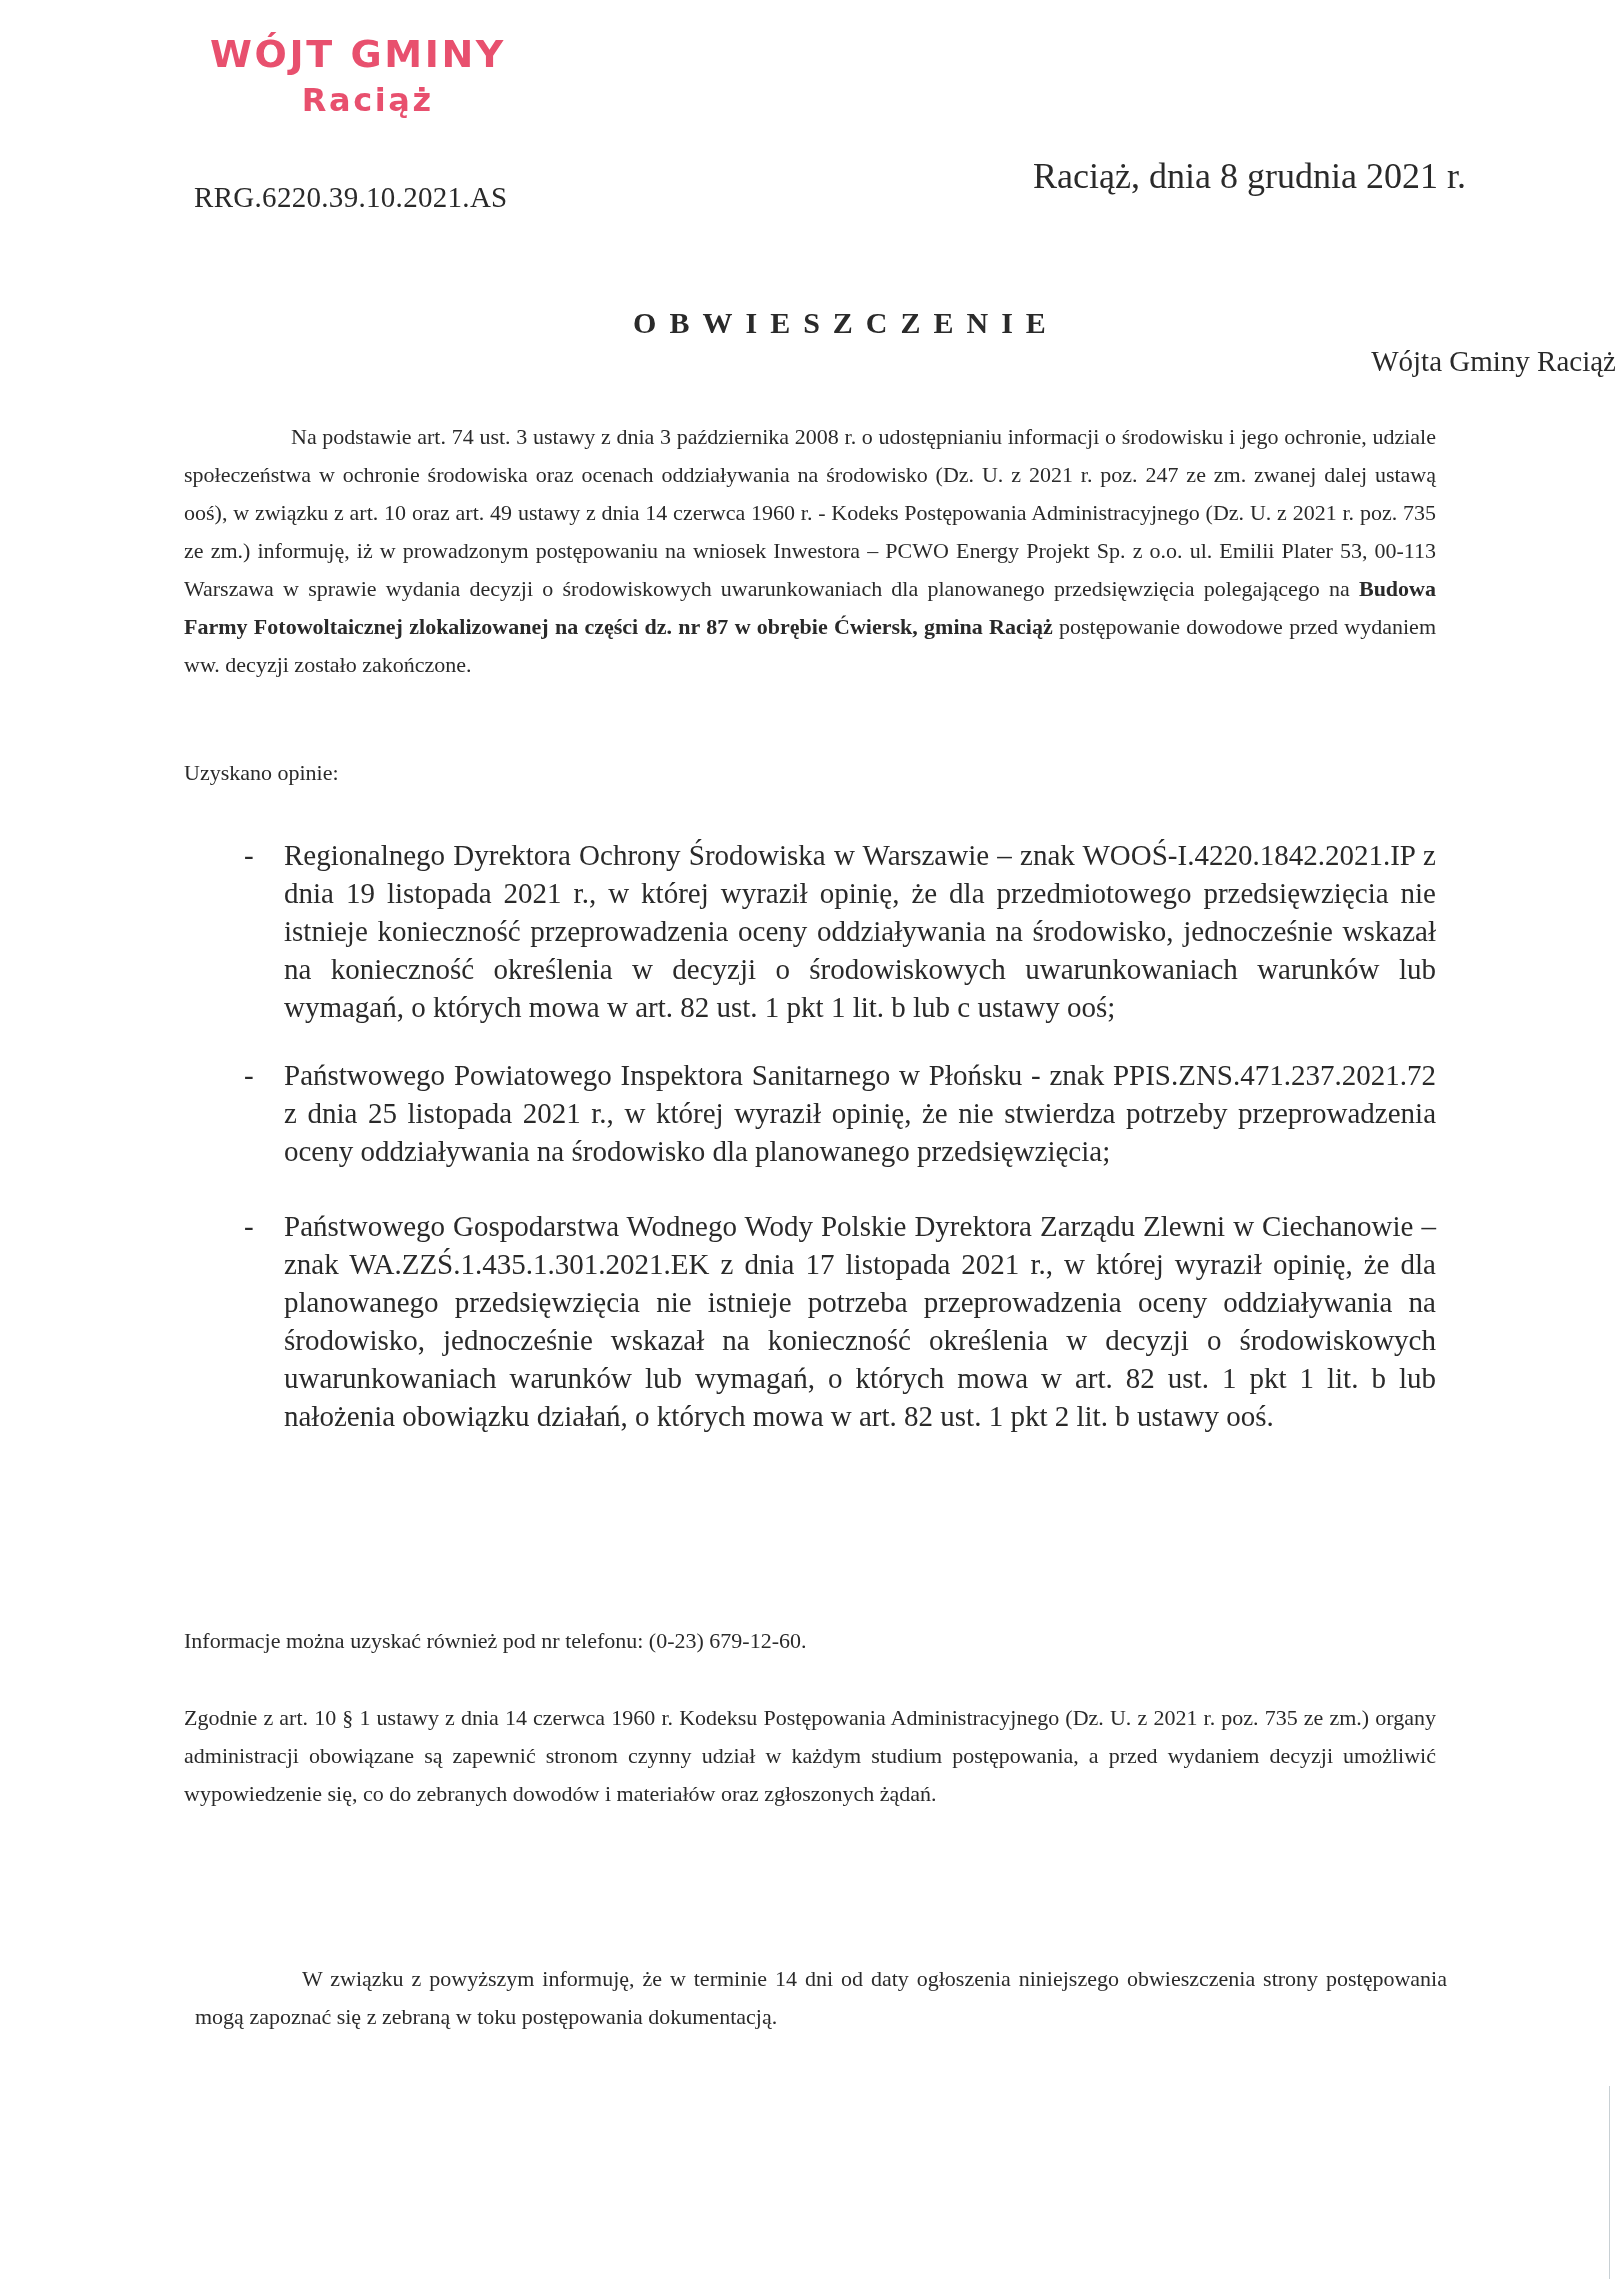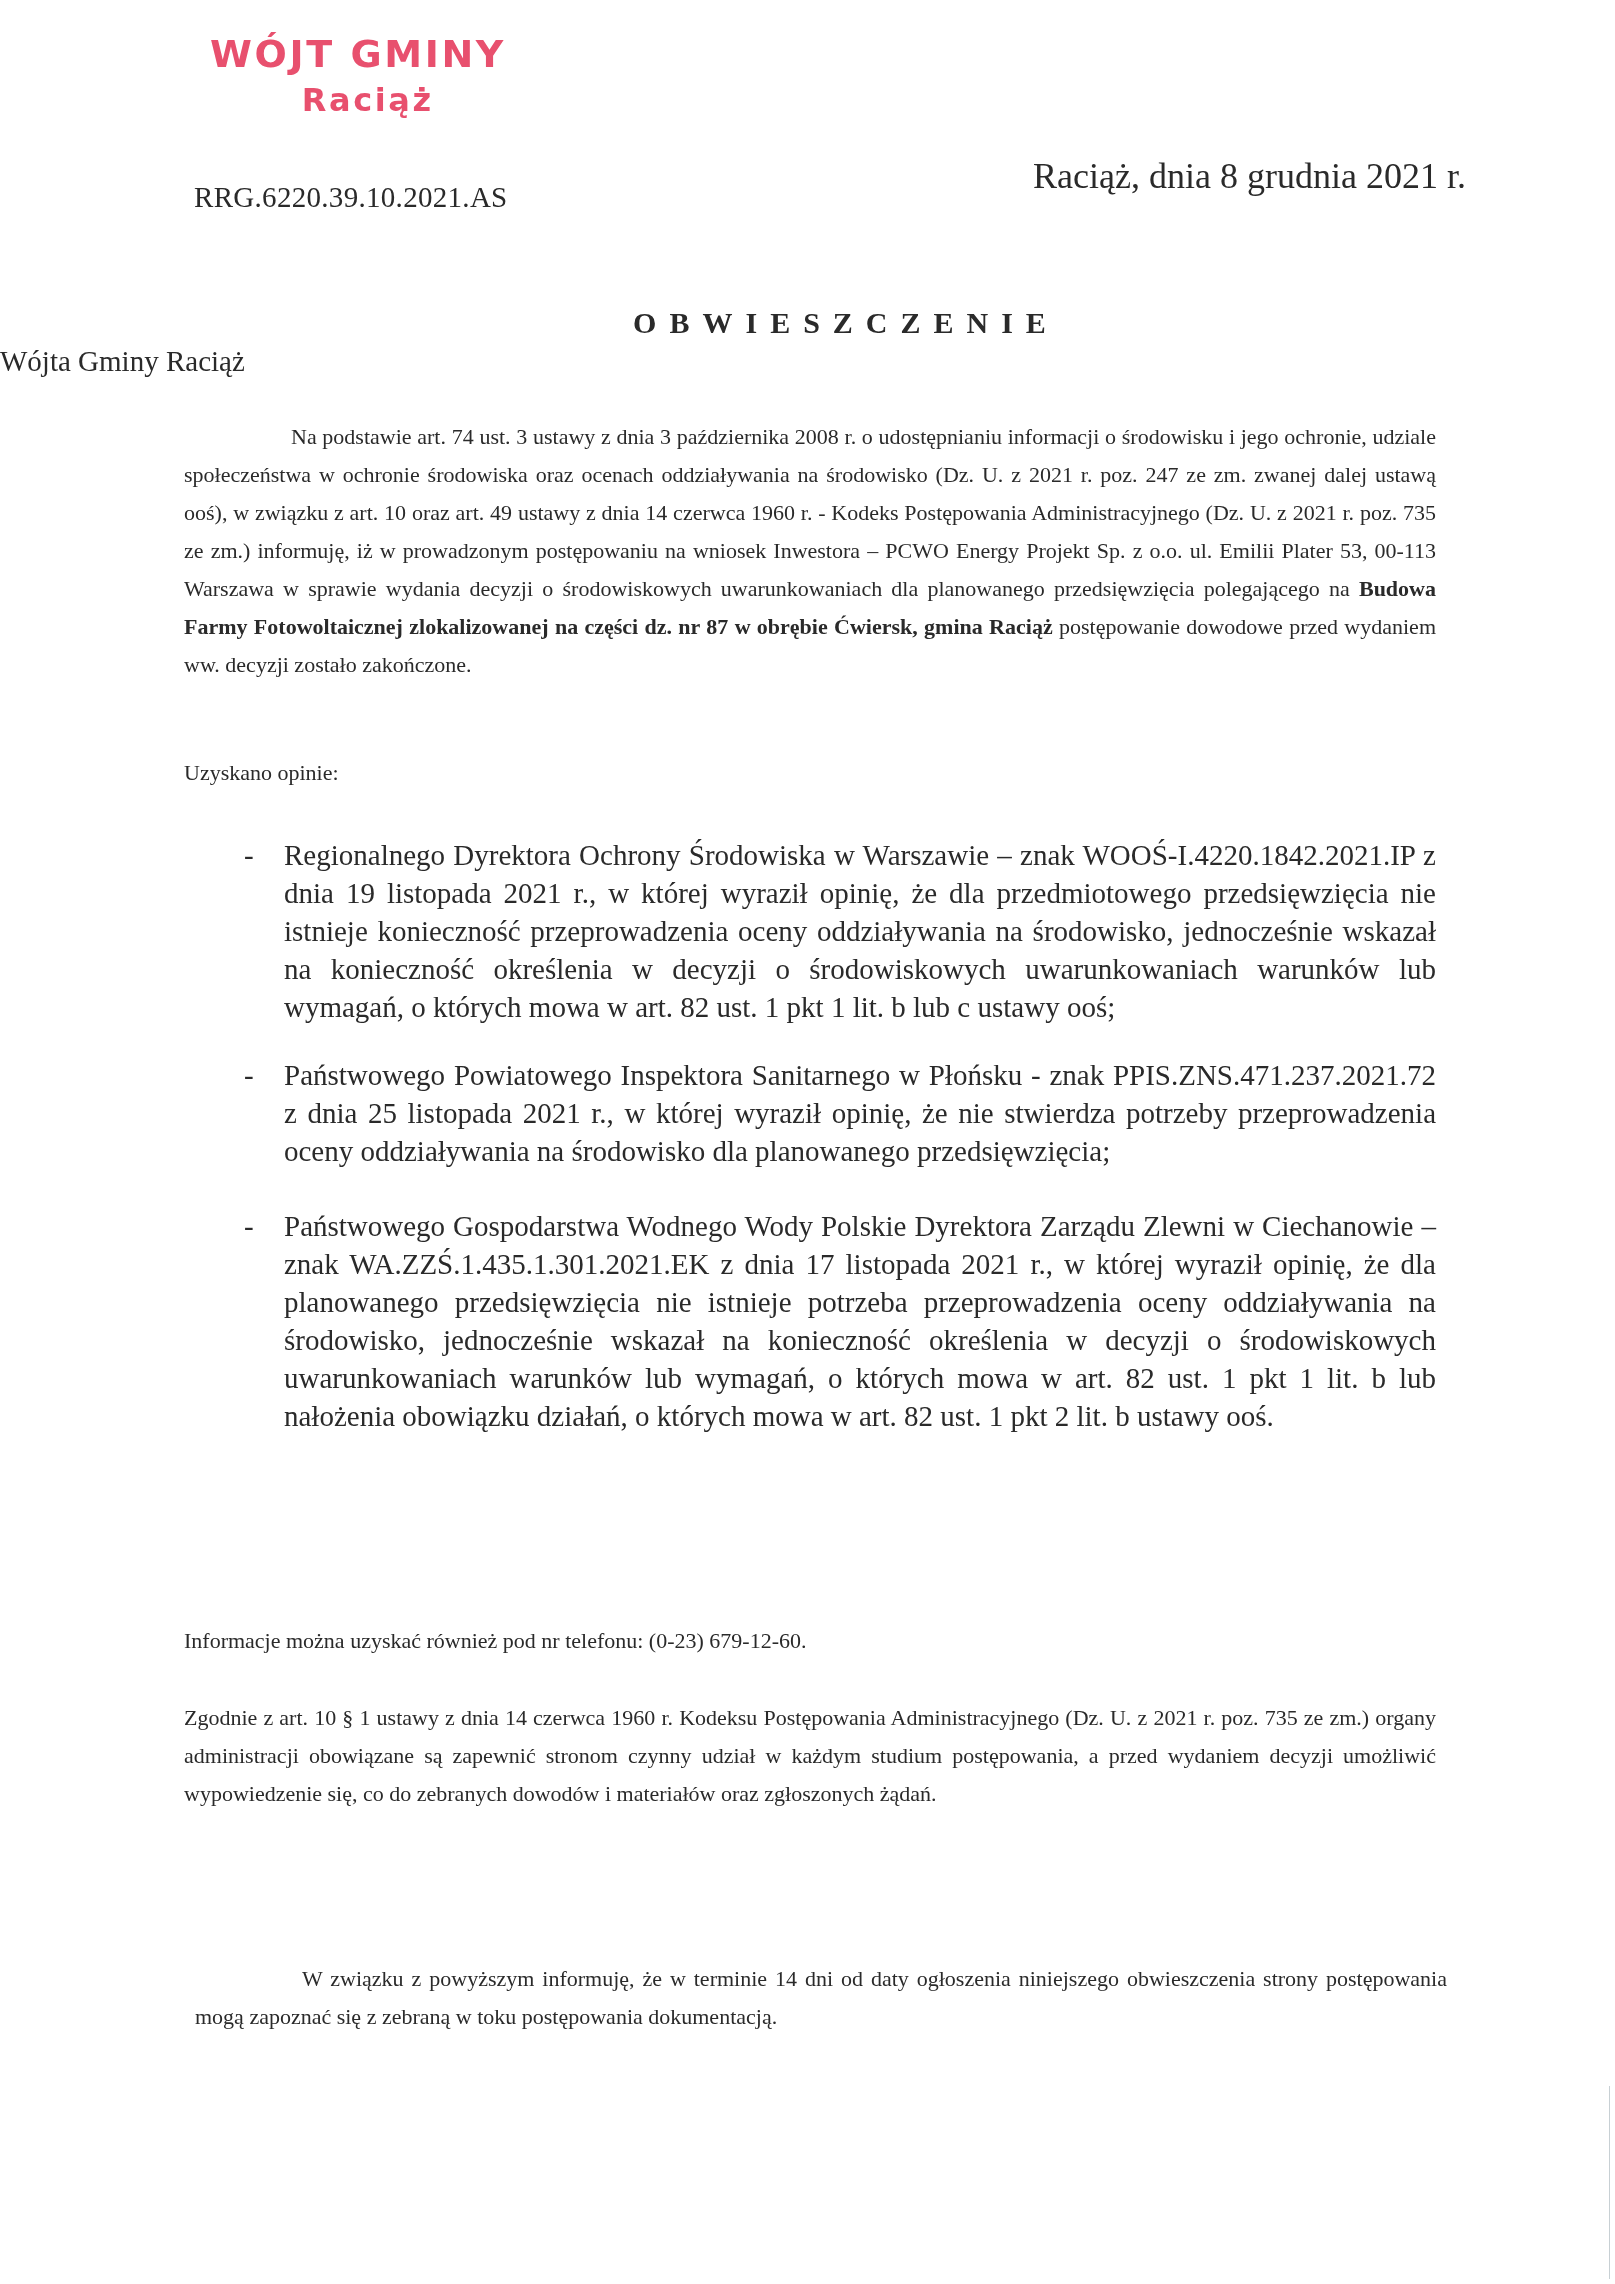--- a/index.html
+++ b/index.html
@@ -57,21 +57,21 @@
       font-size: 30px;
       font-weight: bold;
       letter-spacing: 13px;
       padding-left: 38px;
     }
     .subtitle {
       position: absolute;
       left: 0;
       width: 1616px;
       top: 345px;
-      text-align: left;
+      text-align: right;
       font-size: 29px;
     }
     .body-text {
       position: absolute;
       left: 184px;
       width: 1252px;
       font-size: 22px;
       line-height: 38px;
       text-align: justify;
     }

